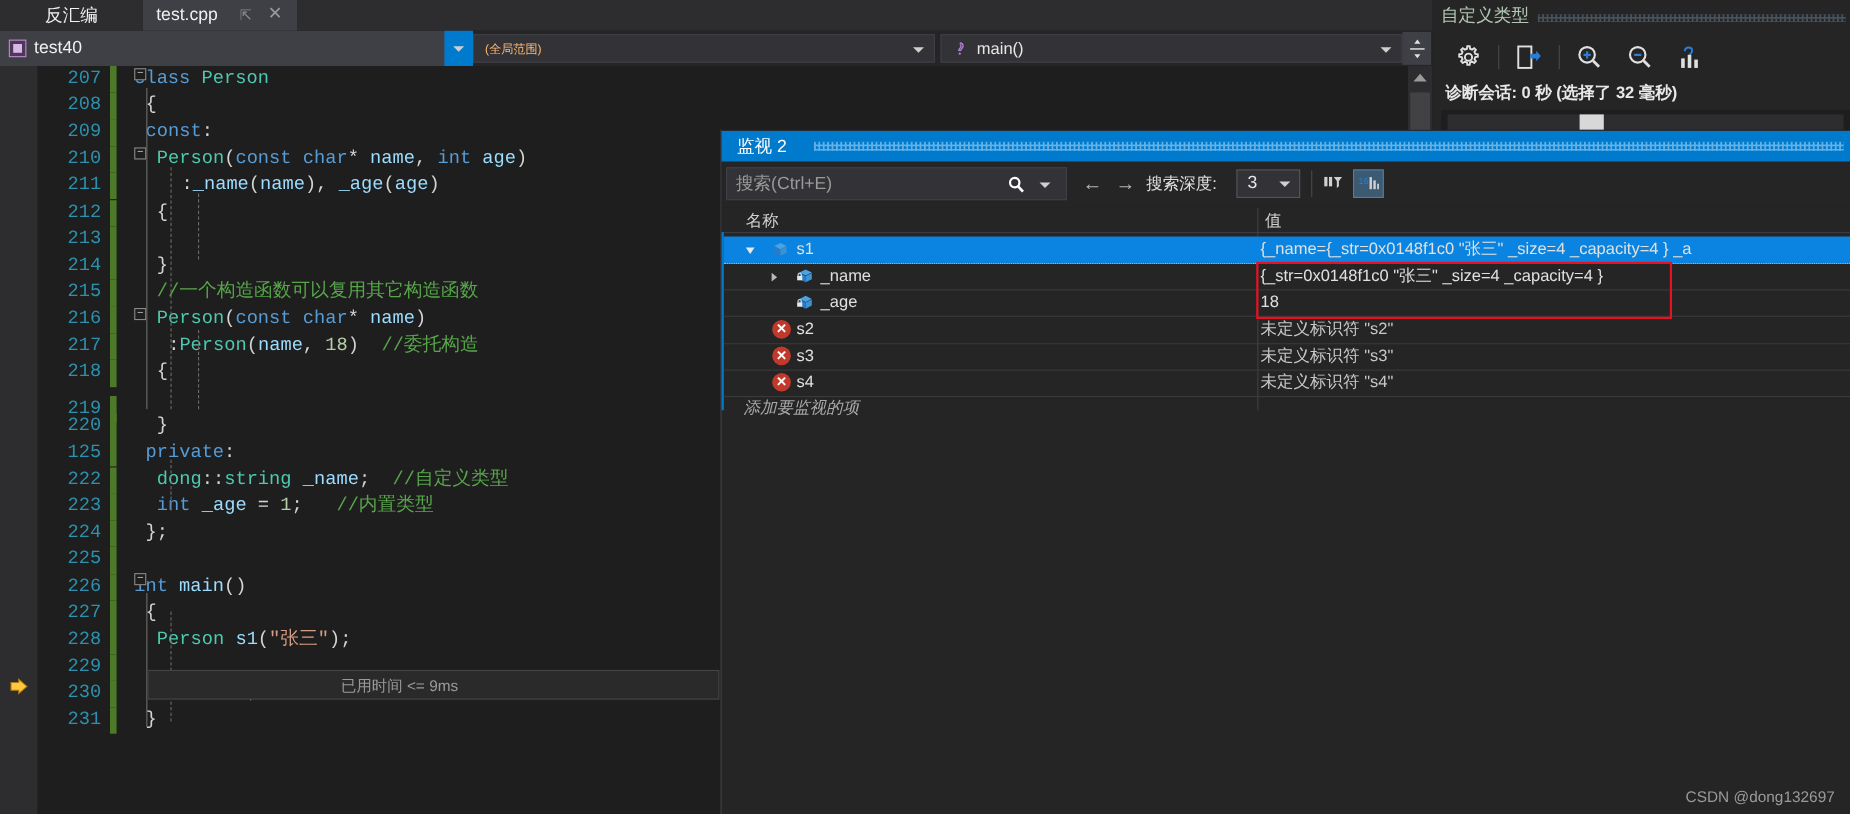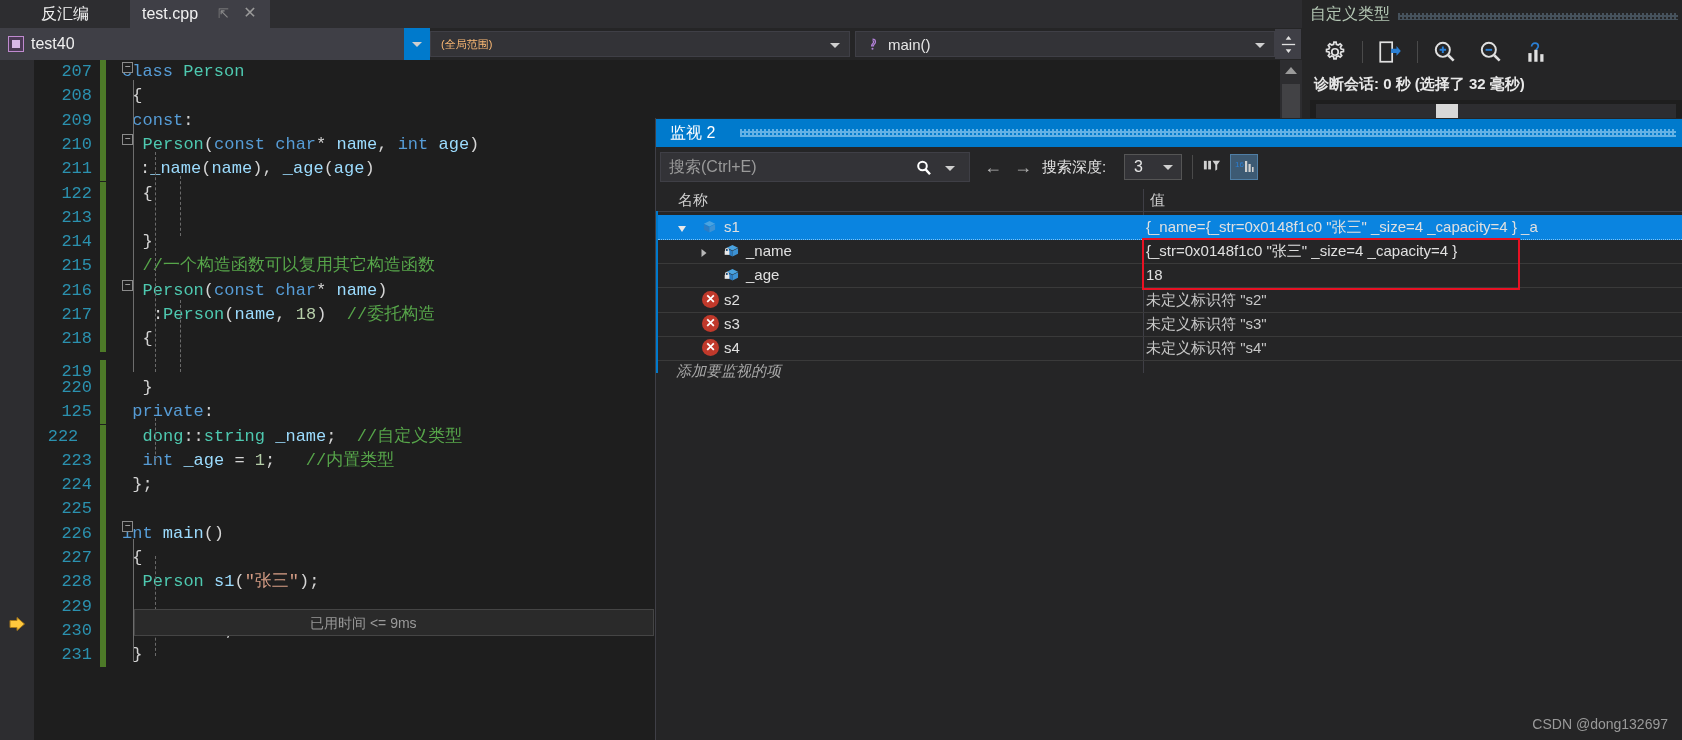--- a/index.html
+++ b/index.html
@@ -219,24 +219,24 @@
       <div class="ctext" style="top: 0px; left: 132.3px;"><span class="kw">const</span><span class="pl">:</span></div>
     </div>
     <div class="codeline" style="top: 132.9px;">
       <div class="lnum" style="top: 0px;">210</div>
       <div class="chgbar" style="top: 0px;"></div>
       <div class="ctext" style="top: 0px; left: 142.6px;"><span class="ty">Person</span><span class="pl">(</span><span class="kw">const</span> <span class="kw">char</span><span class="pl">*</span> <span class="id">name</span><span class="pl">,</span> <span class="kw">int</span> <span class="id">age</span><span class="pl">)</span></div>
     </div>
     <div class="codeline" style="top: 157.2px;">
       <div class="lnum" style="top: 0px;">211</div>
       <div class="chgbar" style="top: 0px;"></div>
-      <div class="ctext" style="top: 0px; left: 140px;"><span class="pl">:</span><span class="id">_name</span><span class="pl">(</span><span class="id">name</span><span class="pl">)</span><span class="pl">,</span> <span class="id">_age</span><span class="pl">(</span><span class="id">age</span><span class="pl">)</span></div>
+      <div class="ctext" style="top: 0px; left: 165px;"><span class="pl">:</span><span class="id">_name</span><span class="pl">(</span><span class="id">name</span><span class="pl">)</span><span class="pl">,</span> <span class="id">_age</span><span class="pl">(</span><span class="id">age</span><span class="pl">)</span></div>
     </div>
     <div class="codeline" style="top: 181.5px;">
-      <div class="lnum" style="top: 0px;">122</div>
+      <div class="lnum" style="top: 0px;">212</div>
       <div class="chgbar" style="top: 0px;"></div>
       <div class="ctext" style="top: 0px; left: 142.6px;"><span class="pl">{</span></div>
     </div>
     <div class="codeline" style="top: 205.8px;">
       <div class="lnum" style="top: 0px;">213</div>
       <div class="chgbar" style="top: 0px;"></div>
     </div>
     <div class="codeline" style="top: 230.1px;">
       <div class="lnum" style="top: 0px;">214</div>
       <div class="chgbar" style="top: 0px;"></div>
@@ -270,21 +270,21 @@
       <div class="lnum" style="top: 0px;">220</div>
       <div class="chgbar" style="top: 0px;"></div>
       <div class="ctext" style="top: 0px; left: 142.6px;"><span class="pl">}</span></div>
     </div>
     <div class="codeline" style="top: 400.2px;">
       <div class="lnum" style="top: 0px;">125</div>
       <div class="chgbar" style="top: 0px;"></div>
       <div class="ctext" style="top: 0px; left: 132.3px;"><span class="kw">private</span><span class="pl">:</span></div>
     </div>
     <div class="codeline" style="top: 424.5px;">
-      <div class="lnum" style="top: 0px; text-align: center;">222</div>
+      <div class="lnum" style="top: 0px;">222</div>
       <div class="chgbar" style="top: 0px;"></div>
       <div class="ctext" style="top: 0px; left: 142.6px;"><span class="ty">dong</span><span class="pl">:</span><span class="pl">:</span><span class="ty">string</span> <span class="id">_name</span><span class="pl">;</span>  <span class="cm">//自定义类型</span></div>
     </div>
     <div class="codeline" style="top: 448.8px;">
       <div class="lnum" style="top: 0px;">223</div>
       <div class="chgbar" style="top: 0px;"></div>
       <div class="ctext" style="top: 0px; left: 142.6px;"><span class="kw">int</span> <span class="id">_age</span> <span class="pl">=</span> <span class="num">1</span><span class="pl">;</span>   <span class="cm">//内置类型</span></div>
     </div>
     <div class="codeline" style="top: 473.1px;">
       <div class="lnum" style="top: 0px;">224</div>

